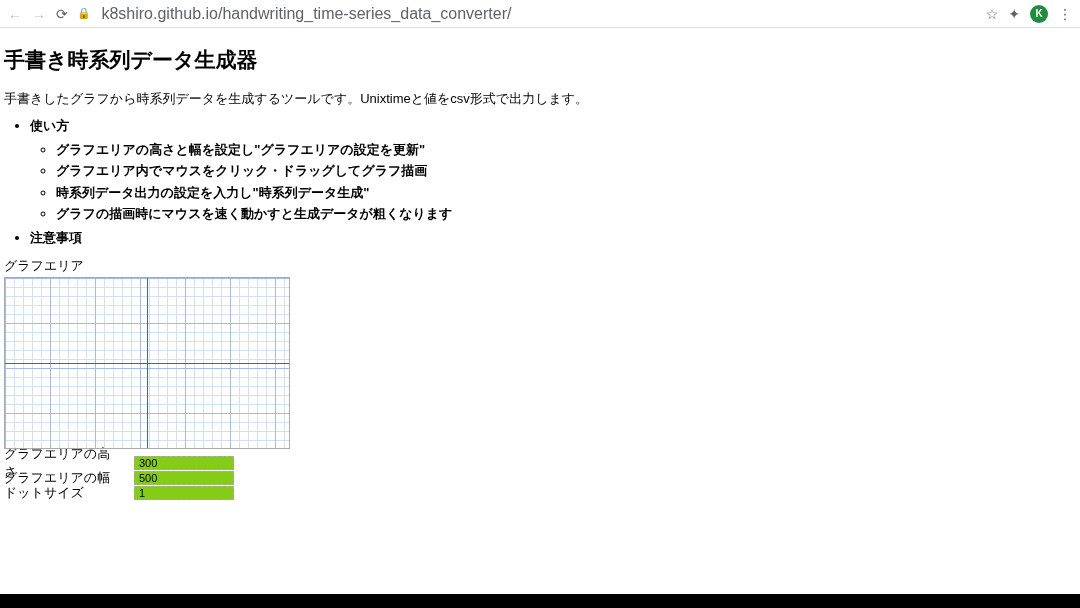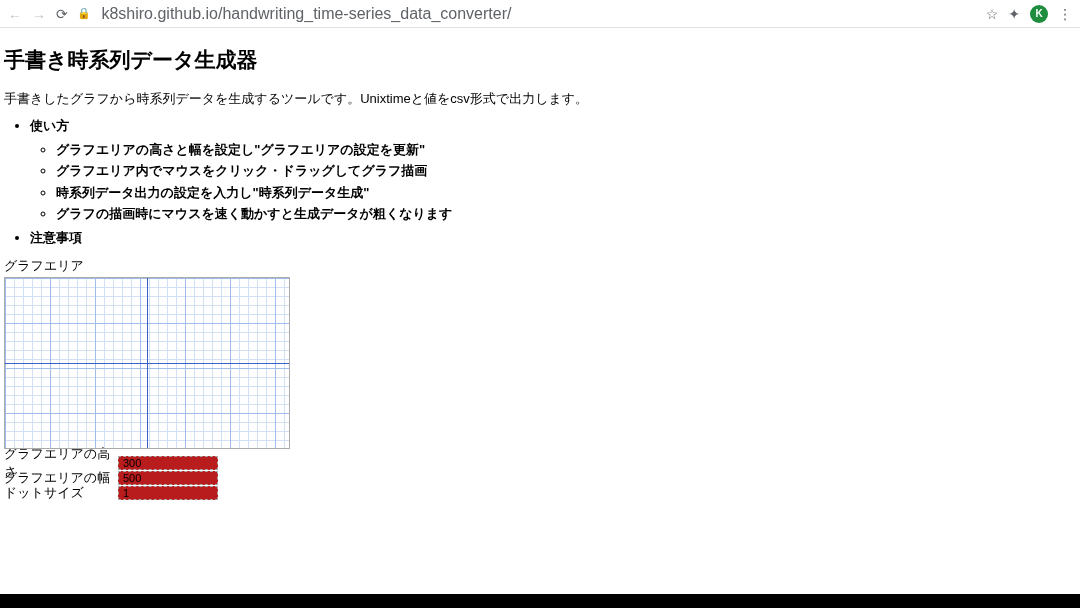--- a/index.html
+++ b/index.html
@@ -33,21 +33,21 @@
     .grid-major { position:absolute; inset:0; background-image:
       linear-gradient(to right, #9fbde8 1px, transparent 1px),
       linear-gradient(to bottom, #9fbde8 1px, transparent 1px);
       background-size: 45px 45px; }
     .axis-v { position:absolute; top:0; bottom:0; left:50%; width:1px; background:#3b5fc4; }
     .axis-h { position:absolute; left:0; right:0; top:50%; height:1px; background:#3b5fc4; }
 
     
     .form-row { display: flex; align-items: center; height: 15px; }
     .form-label { width: 114px; flex: 0 0 114px; }
-    .form-input { width: 100px; height: 14px; font-size: 11px; padding: 0 4px; background: #b91c1c; border: 1px dashed #aaa; }
+    .form-input { width: 100px; height: 14px; font-size: 11px; padding: 0 4px; background: #84cc16; border: 1px dashed #aaa; margin-left: 16px; }
 
     .bottom-strip { position: fixed; left: 0; right: 0; bottom: 0; height: 14px; background: #000; }
   </style>
 </head>
 <body>
 
 <div class="browser-bar">
   <span class="nav-btn disabled">←</span>
   <span class="nav-btn disabled">→</span>
   <span class="nav-btn">⟳</span>

